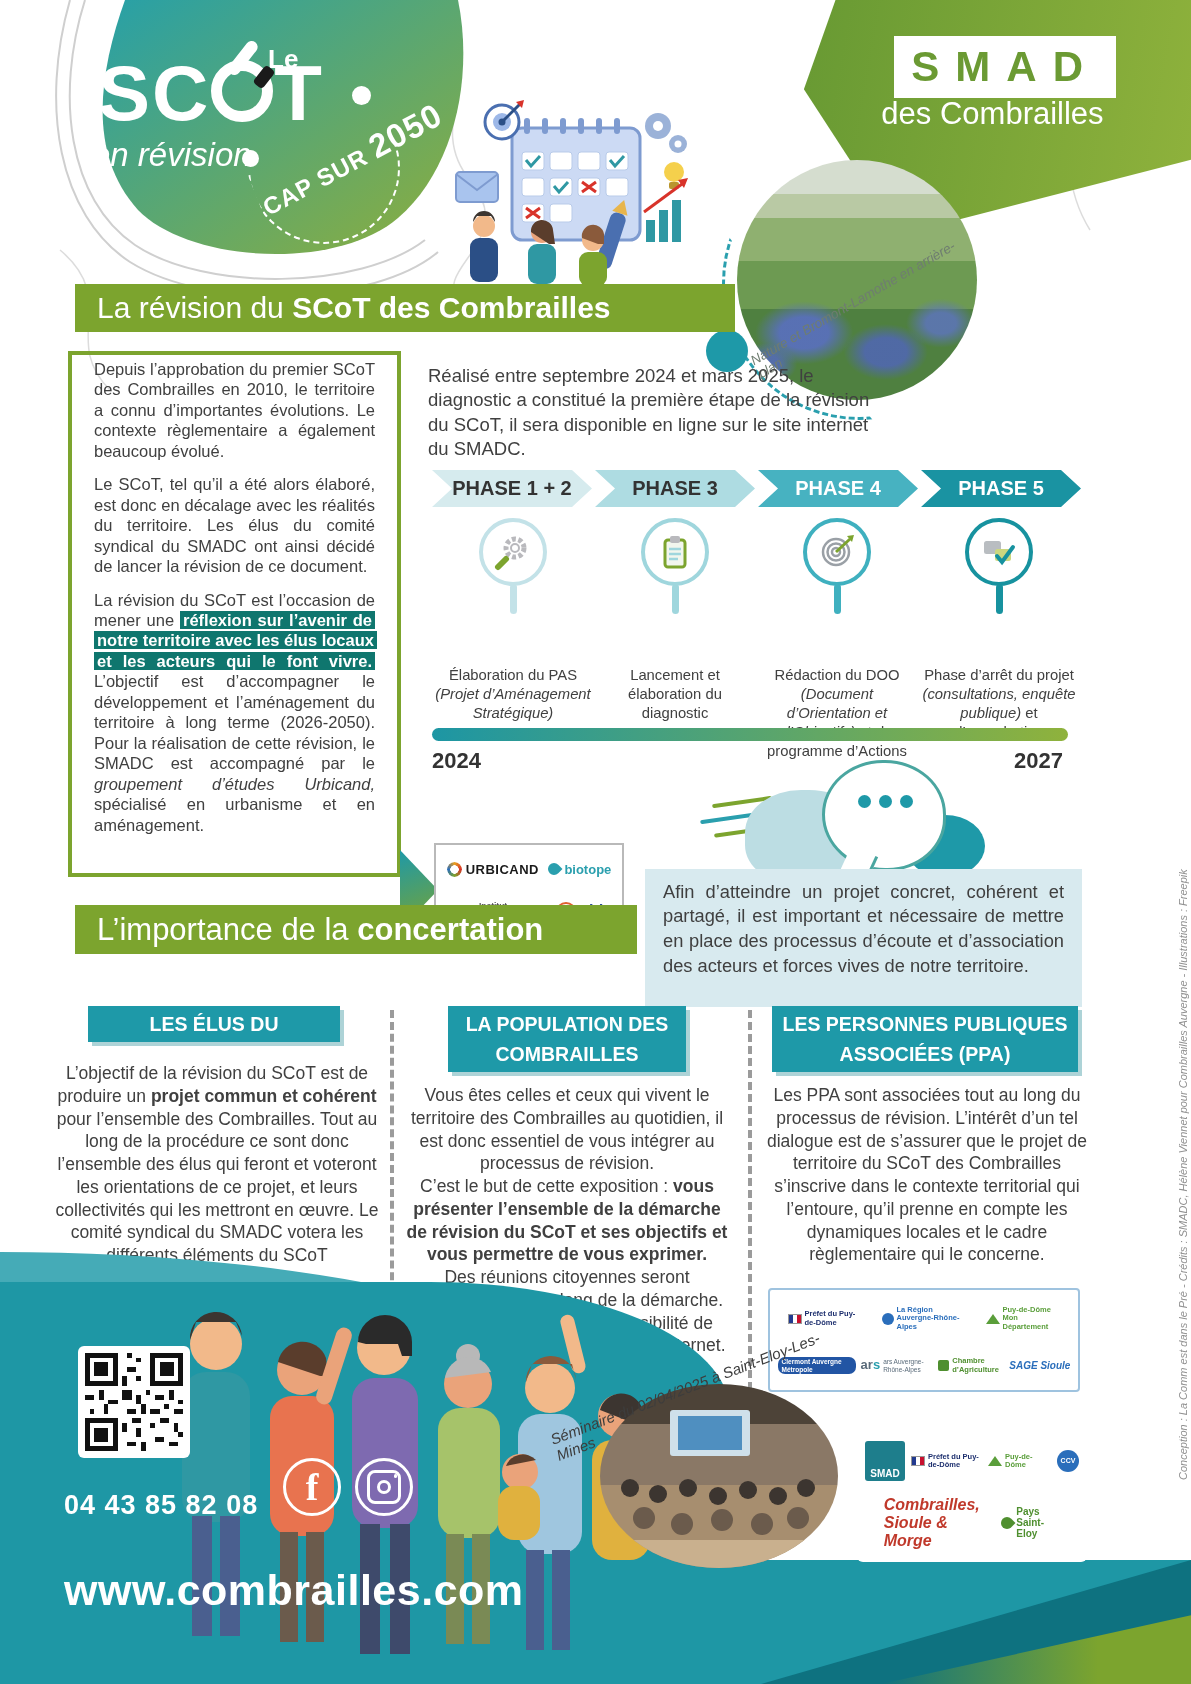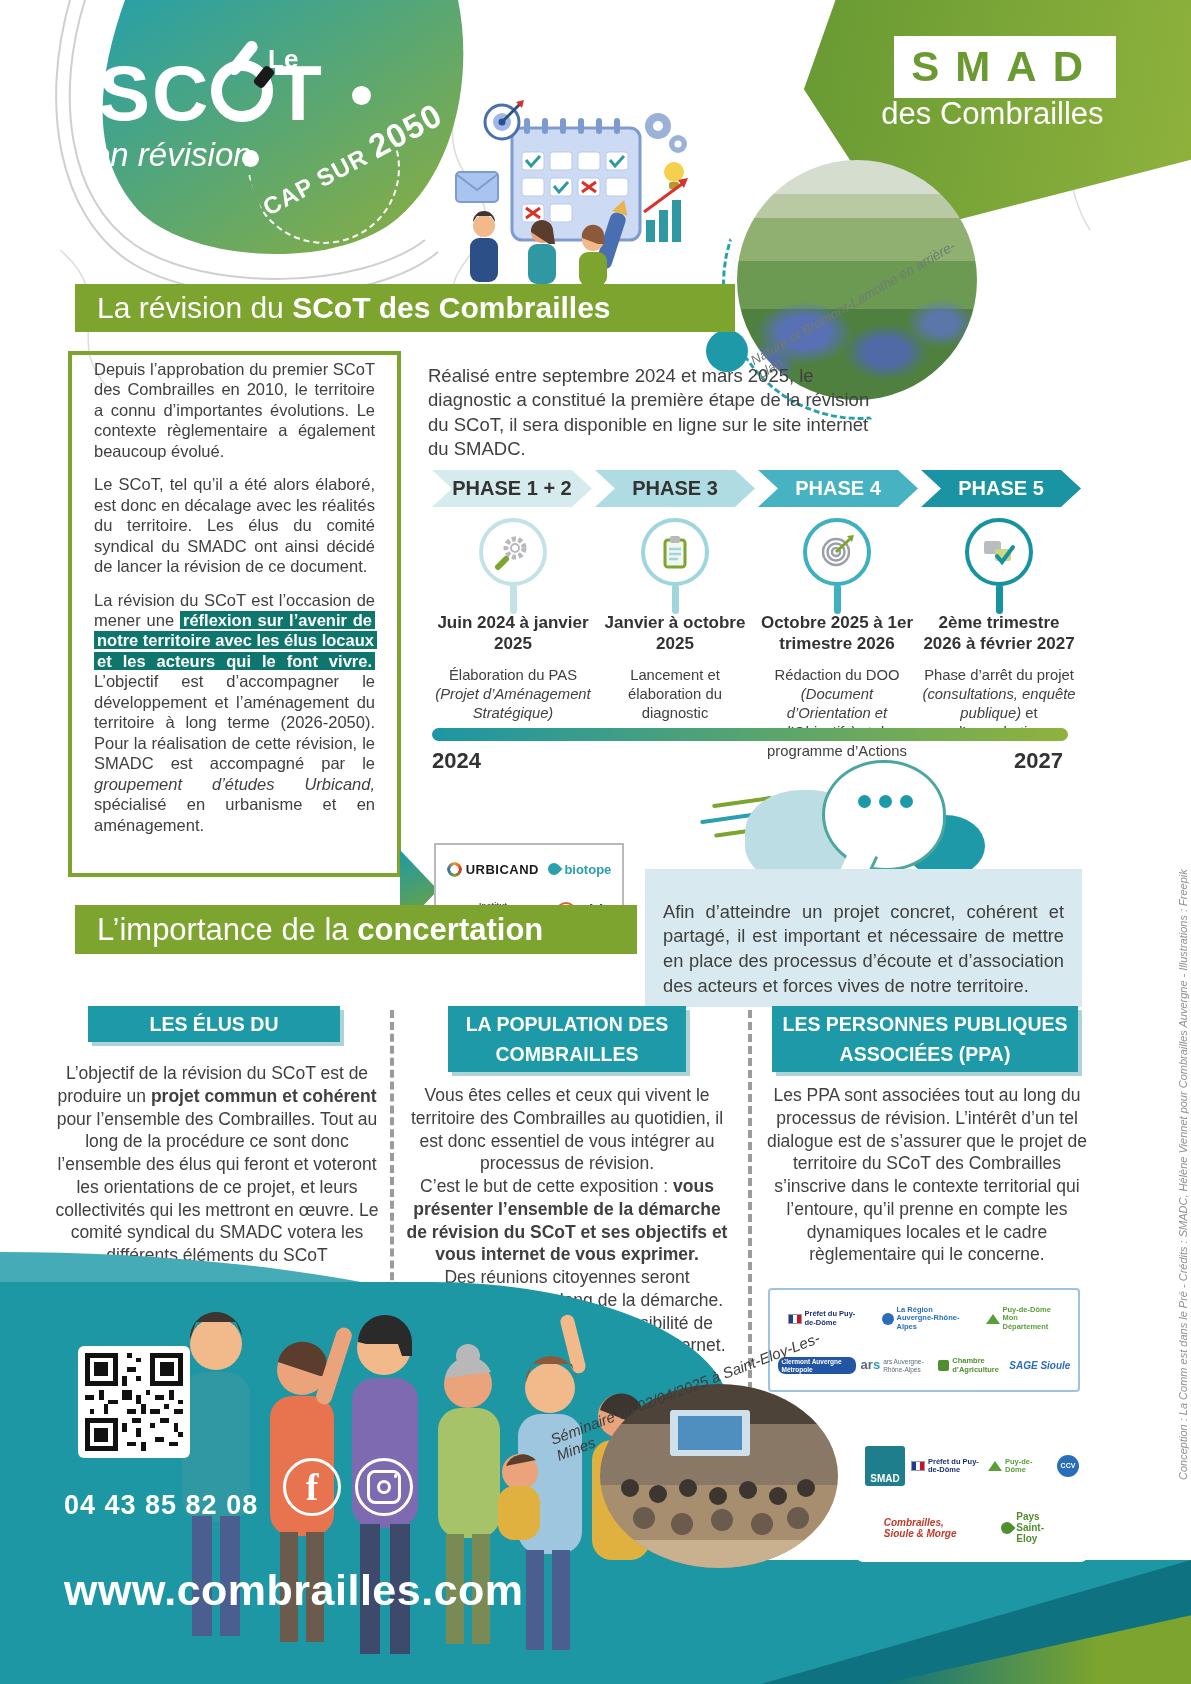--- a/index.html
+++ b/index.html
@@ -85,21 +85,21 @@
   
   .bub-light{left:745px;top:790px;width:125px;height:95px;background:#bcdde3;border-radius:48% 52% 55% 45%;}
   .bub-white{left:822px;top:760px;width:118px;height:105px;background:#fff;border:3px solid #4aa6a0;border-radius:50% 50% 48% 52%;}
   .bub-tail{left:845px;top:850px;width:26px;height:26px;background:#fff;border-right:3px solid #4aa6a0;transform:rotate(25deg);}
   .bub-dark{left:905px;top:815px;width:80px;height:62px;background:#1e99a8;border-radius:0 50% 50% 50%;}
   .dots3{left:858px;top:795px;display:flex;gap:8px;}
   .dots3 i{width:13px;height:13px;border-radius:50%;background:#1e99a8;}
   .speed{position:absolute;height:4px;border-radius:2px;}
   
   .blue-box{left:645px;top:869px;width:437px;height:138px;background:#d8eaef;box-sizing:border-box;
-    padding:8px 18px;font-size:18.3px;line-height:1.36;text-align:justify;color:#3f3f3f;display:flex;align-items:flex-end;}
+    padding:28px 18px;font-size:18.3px;line-height:1.36;text-align:justify;color:#3f3f3f;display:flex;align-items:flex-end;}
   
   .badge{background:#1e99a8;color:#fff;font-weight:bold;text-align:center;box-shadow:4px 4px 0 rgba(21,128,141,.35);}
   .badge1{left:88px;top:1006px;width:252px;font-size:19.5px;line-height:36px;height:36px;}
   .badge2{left:448px;top:1006px;width:238px;font-size:19.5px;line-height:1.55;padding:3px 0;}
   .badge3{left:772px;top:1006px;width:306px;font-size:19.5px;line-height:1.55;padding:3px 0;}
   .col-text{font-size:17.5px;line-height:1.3;text-align:center;color:#404040;}
   .col1{left:55px;top:1062px;width:324px;}
   .col2{left:406px;top:1084px;width:322px;}
   .col3{left:762px;top:1084px;width:330px;}
   .dashsep{border-left:4px dashed #9b9b9b;width:0;}
@@ -136,21 +136,21 @@
   .sem-photo{left:600px;top:1384px;width:238px;height:184px;border-radius:50%;overflow:hidden;
     background:linear-gradient(#4d4338 0 22%,#8a7866 22% 55%,#a78e6f 55% 100%);}
   .sem-caption{left:548px;top:1432px;width:300px;transform:rotate(-21deg);transform-origin:left top;
     font-style:italic;font-size:15px;color:#3d3d3d;}
   .foot-logos{left:857px;top:1428px;width:230px;height:134px;background:#fff;border-radius:6px;box-sizing:border-box;
     padding:6px;display:flex;flex-wrap:wrap;align-items:center;justify-content:space-around;gap:2px;}
   .smad-sq{width:40px;height:40px;background:#1e7e8c;color:#fff;font-weight:bold;font-size:10px;
     display:flex;align-items:flex-end;justify-content:center;border-radius:3px;padding-bottom:2px;box-sizing:border-box;}
   .ccv{width:22px;height:22px;border-radius:50%;background:#2a6ebb;color:#fff;font-size:7px;font-weight:bold;
     display:flex;align-items:center;justify-content:center;}
-  .csm{color:#c0392b;font-style:italic;font-weight:bold;font-size:10px;}
+  .csm{color:#c0392b;font-style:italic;font-weight:bold;font-size:16px;}
   .pse{color:#4f8f2f;font-weight:bold;font-size:10px;}
   .credits{right:2px;top:760px;height:720px;writing-mode:vertical-rl;transform:rotate(180deg);
     font-size:11px;font-style:italic;color:#909090;}
 </style>
 </head>
 <body>
 
 <div id="poster">
 
   <svg class="abs" style="left:0;top:0;" width="1191" height="500">
@@ -324,26 +324,20 @@
         <svg width="36" height="36" viewBox="0 0 36 36">
             <rect x="3" y="7" width="17" height="13" rx="2.5" fill="#b9bdc1"></rect>
             <rect x="14" y="15" width="16" height="12" rx="2.5" fill="#ccd77f"></rect>
             <path d="M16 22 l5 6 l11 -15" fill="none" stroke="#17929f" stroke-width="4" stroke-linecap="round"></path>
           </svg>
       </div>
         <div class="stem" style="background:#17929f;"></div>
     </div>
   </div>
 
-  <div class="abs dates-row">
-    <div class="date-cell">Juin 2024 à janvier 2025</div>
-    <div class="date-cell">Janvier à octobre 2025</div>
-    <div class="date-cell">Octobre 2025 à 1er trimestre 2026</div>
-    <div class="date-cell">2ème trimestre 2026 à février 2027</div>
-  </div>
 
   <div class="abs descs-row">
     <div class="desc-cell"><span>Élaboration du PAS </span><span class="it">(Projet d’Aménagement Stratégique)</span></div>
     <div class="desc-cell"><span>Lancement et élaboration du diagnostic</span></div>
     <div class="desc-cell"><span>Rédaction du DOO </span><span class="it">(Document d’Orientation et d’Objectifs)</span><span> et du programme d’Actions</span></div>
     <div class="desc-cell"><span>Phase d’arrêt du projet </span><span class="it">(consultations, enquête publique)</span><span> et d’approbation</span></div>
   </div>
 
   <div class="abs tl-bar"></div>
   <div class="abs tl-start">2024</div>
@@ -389,21 +383,21 @@
   <div class="abs bar bar2"><span>L’importance de la </span><b>concertation</b></div>
 
   <div class="abs badge badge1">LES ÉLUS DU TERRITOIRE</div>
   <div class="abs col-text col1"><span>L’objectif de la révision du SCoT est de produire un </span><b>projet commun et cohérent</b><span> pour l’ensemble des Combrailles. Tout au long de la procédure ce sont donc l’ensemble des élus qui feront et voteront les orientations de ce projet, et leurs collectivités qui les mettront en œuvre. Le comité syndical du SMADC votera les différents éléments du SCoT</span></div>
 
   <div class="abs dashsep sep1"></div>
 
   <div class="abs badge badge2">LA POPULATION DES COMBRAILLES</div>
   <div class="abs col-text col2">
     <span>Vous êtes celles et ceux qui vivent le territoire des Combrailles au quotidien, il est donc essentiel de vous intégrer au processus de révision.</span><br>
-    <span>C’est le but de cette exposition : </span><b>vous présenter l’ensemble de la démarche de révision du SCoT et ses objectifs et vous internet de vous exprimer.</b><br>
+    <span>C’est le but de cette exposition : </span><b>vous présenter l’ensemble de la démarche de révision du SCoT et ses objectifs et vous permettre de vous exprimer.</b><br>
     <span>Des réunions citoyennes seront organisées tout au long de la démarche. Vous avez également la possibilité de faire des contributions via le site internet.</span>
   </div>
 
   <div class="abs dashsep sep2"></div>
 
   <div class="abs badge badge3">LES PERSONNES PUBLIQUES ASSOCIÉES (PPA)</div>
   <div class="abs col-text col3">Les PPA sont associées tout au long du processus de révision. L’intérêt d’un tel dialogue est de s’assurer que le projet de territoire du SCoT des Combrailles s’inscrive dans le contexte territorial qui l’entoure, qu’il prenne en compte les dynamiques locales et le cadre règlementaire qui le concerne.</div>
 
   <div class="abs ppa-box">
     <div class="mini">

